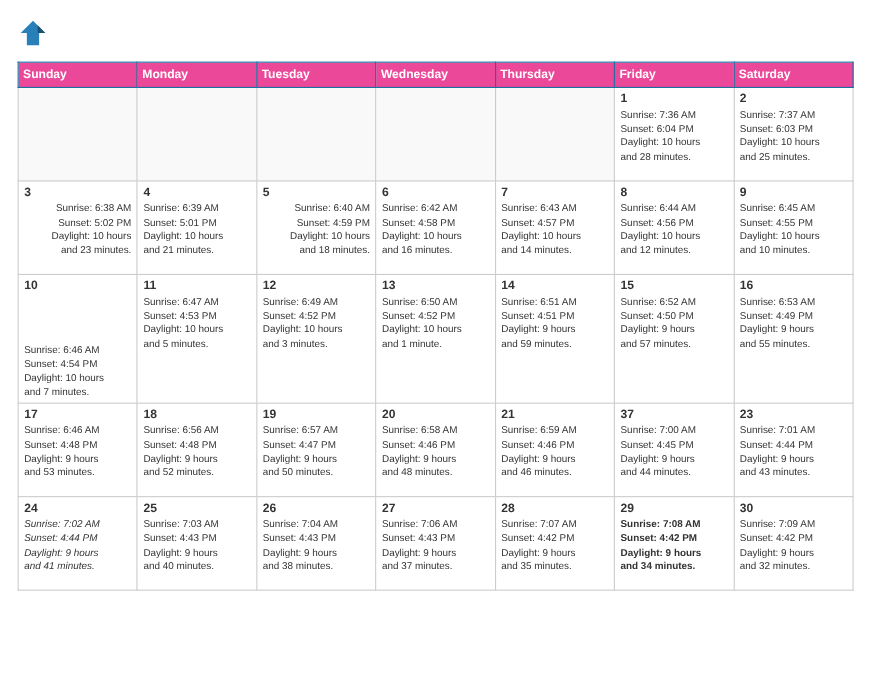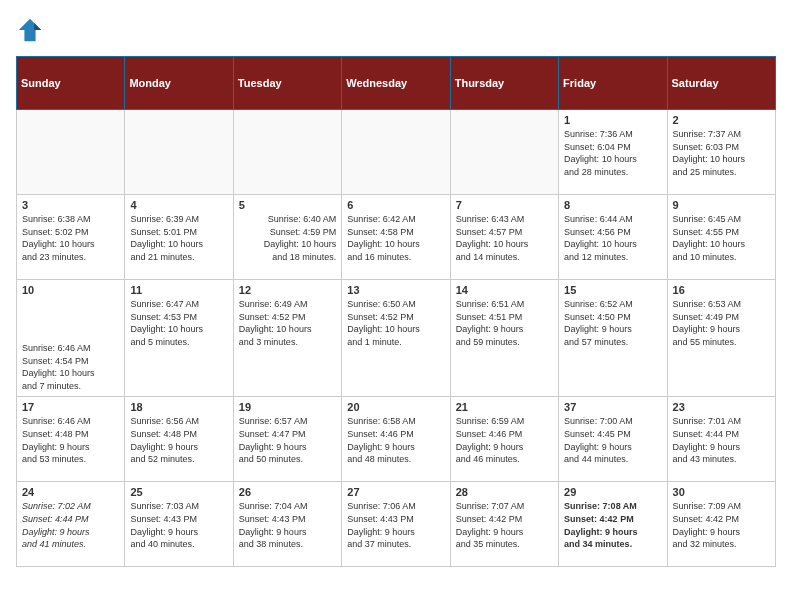--- a/index.html
+++ b/index.html
@@ -48,25 +48,25 @@
     .location {
       font-size: 14px;
       color: #555;
     }
     table {
       width: 100%;
       border-collapse: collapse;
       table-layout: fixed;
     }
     th {
-      background-color: #7f1d1d;
+      background-color: #ec4899;
       color: #fff;
       font-size: 11px;
       font-weight: bold;
-      padding: 20px 4px;
+      padding: 5px 4px;
       text-align: left;
       border: 1px solid #1a6fa0;
     }
     td {
       border: 1px solid #ccc;
       vertical-align: top;
       padding: 4px 5px;
       font-size: 9.5px;
       color: #333;
       height: 85px;
@@ -139,21 +139,21 @@
             <span class="day-num">2</span>
             <div class="day-info" style="white-space: pre-line;">Sunrise: 7:37 AM
 Sunset: 6:03 PM
 Daylight: 10 hours
 and 25 minutes.</div>
           </td>
         </tr>
         <tr>
           <td>
             <span class="day-num">3</span>
-            <div class="day-info" style="white-space: pre-line;">Sunrise: 6:38 AM
+            <div class="day-info" style="white-space: pre-line; text-align: right;">Sunrise: 6:38 AM
 Sunset: 5:02 PM
 Daylight: 10 hours
 and 23 minutes.</div>
           </td>
           <td>
             <span class="day-num">4</span>
             <div class="day-info" style="white-space: pre-line;">Sunrise: 6:39 AM
 Sunset: 5:01 PM
 Daylight: 10 hours
 and 21 minutes.</div>

